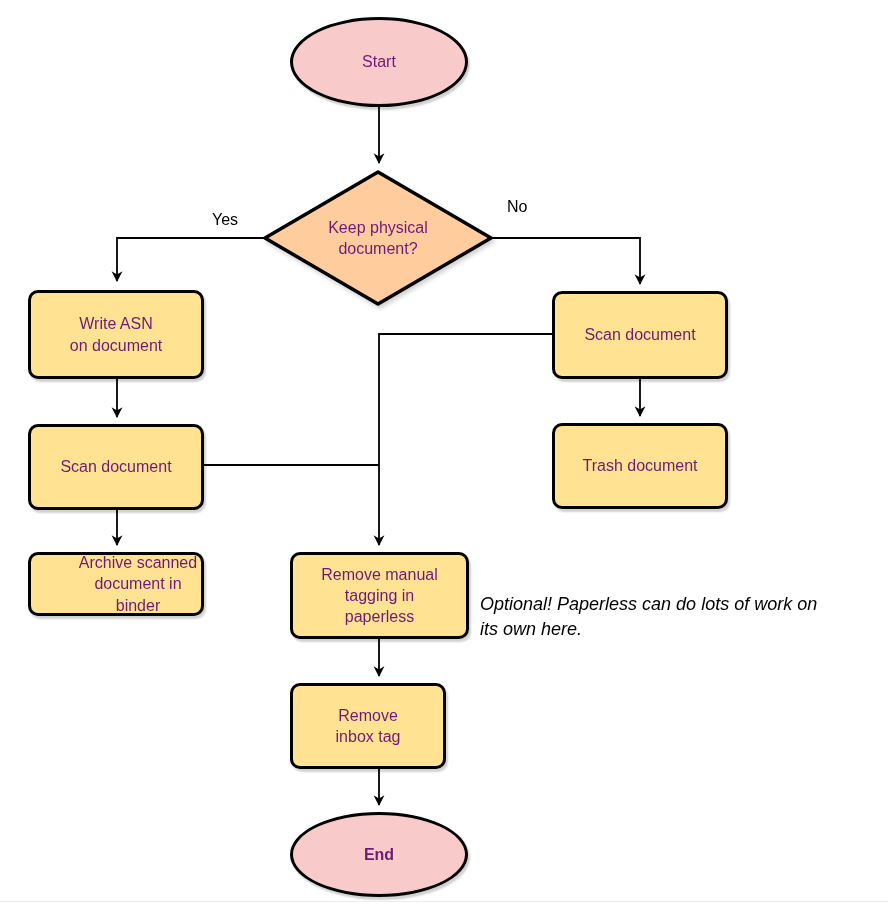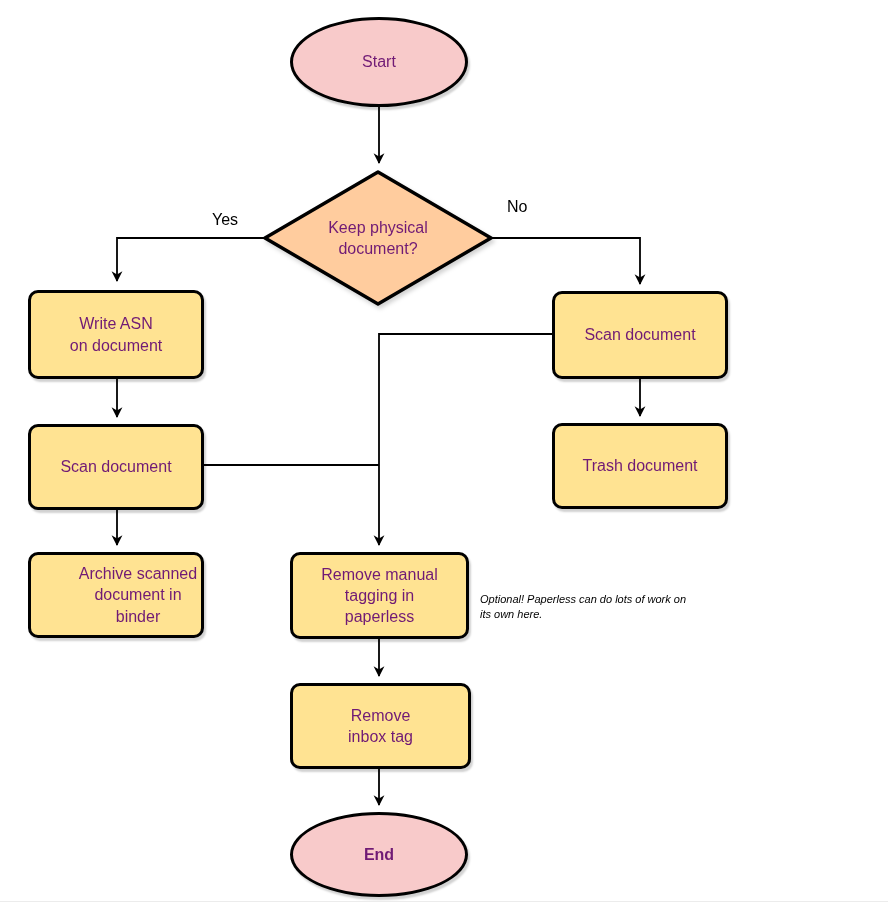--- a/index.html
+++ b/index.html
@@ -69,21 +69,21 @@
   }
   .edge-label {
     position: absolute;
     font-size: 16px;
     color: #000;
   }
   .note {
     position: absolute;
     left: 480px;
     top: 592px;
-    font-size: 11px;
+    font-size: 18px;
     line-height: 1.4;
     font-style: italic;
     color: var(--note-text, #000);
     white-space: pre-line;
   }
   .bottom-hairline {
     position: absolute;
     left: 0;
     top: 901px;
     width: 888px;
@@ -124,35 +124,35 @@
 
   <div class="edge-label" style="left:212px; top:211px;">Yes</div>
 
   <div class="edge-label" style="left:507px; top:198px;">No</div>
 
   <div class="node process" style="left:28px; top:290px; width:176px; height:89px;">Write ASN
 on document</div>
 
   <div class="node process" style="left:28px; top:424px; width:176px; height:86px;">Scan document</div>
 
-  <div class="node process" style="left:28px; top:552px; width:176px; height:86px;padding-left:44px;">Archive scanned
+  <div class="node process" style="left:28px; top:552px; width:176px; height:64px;padding-left:44px;">Archive scanned
 document in
 binder</div>
 
   <div class="node process" style="left:552px; top:291px; width:176px; height:88px;">Scan document</div>
 
   <div class="node process" style="left:552px; top:423px; width:176px; height:86px;">Trash document</div>
 
   <div class="node process" style="left:290px; top:552px; width:179px; height:87px;">Remove manual
 tagging in
 paperless</div>
 
   <div class="note">Optional! Paperless can do lots of work on
 its own here.</div>
 
-  <div class="node process" style="left:290px; top:683px; width:181px; height:86px;">Remove
+  <div class="node process" style="left:290px; top:683px; width:156px; height:86px;">Remove
 inbox tag</div>
 
   <div class="node terminator" style="left:290px; top:812px; width:178px; height:85px;font-weight:bold;">End</div>
 
   <div class="bottom-hairline"></div>
 
 </div>
 
 </body></html>

